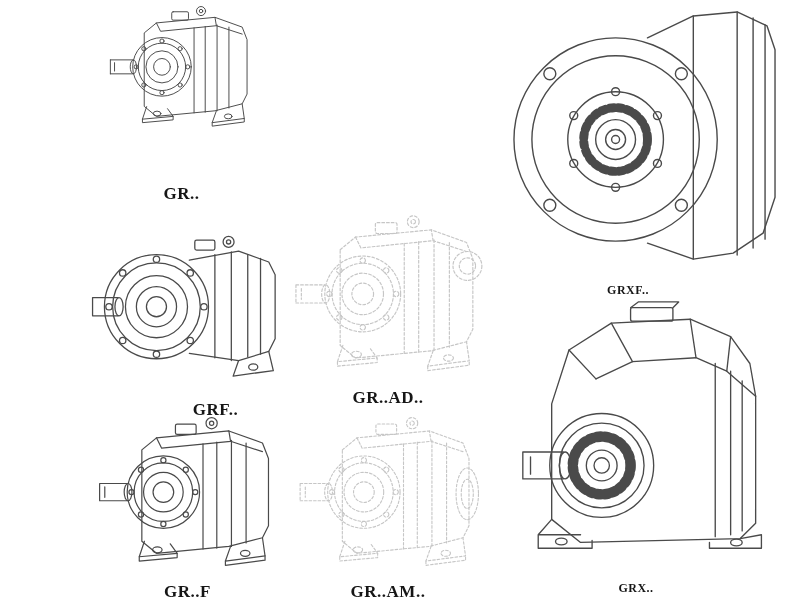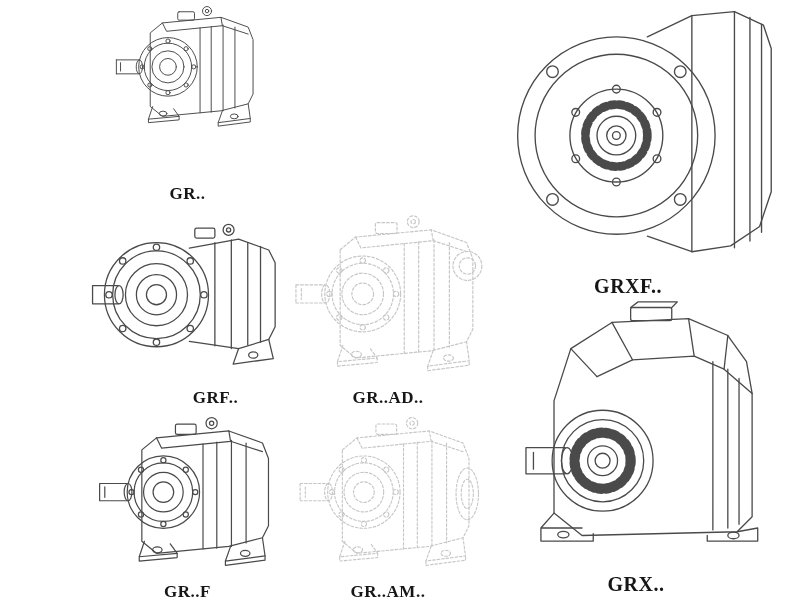--- a/index.html
+++ b/index.html
@@ -43,30 +43,30 @@
   }
   figcaption.label {
     flex: 0 0 auto;
     font-weight: 700;
     font-size: 17px;
     letter-spacing: 0.5px;
     color: #161616;
     padding-top: 2px;
     white-space: nowrap;
   }
-  figcaption.label.big { font-size: 20px; margin-left: 47px; }
+  figcaption.label.big { font-size: 12px; margin-left: 47px; }
   .shift-l38 { transform: translateX(-38px); }
   .shift-l20 { transform: translateX(-20px); }
   .shift-r28 { transform: translateX(28px); }
 
   
-  #cell-gr   { left: 85px;  top: 2px;   width: 205px; height: 202px; gap: 44px; }
+  #cell-gr   { left: 79px;  top: 2px;   width: 205px; height: 202px; gap: 44px; }
   #cell-grz  { left: 293px; top: 2px;   width: 192px; height: 202px; }
   #cell-grxf { left: 495px; top: 2px;   width: 295px; height: 296px; }
-  #cell-grf  { left: 85px;  top: 208px; width: 205px; height: 200px; }
+  #cell-grf  { left: 85px;  top: 220px; width: 205px; height: 200px; }
   #cell-grad { left: 288px; top: 210px; width: 200px; height: 198px; justify-content: flex-end; }
   #cell-grff { left: 85px;  top: 412px; width: 205px; height: 190px; }
   #cell-gram { left: 288px; top: 412px; width: 200px; height: 190px; }
   #cell-grx  { left: 485px; top: 300px; width: 295px; height: 296px; }
 </style>
 </head>
 <body>
 
 <svg width="0" height="0" style="position:absolute" aria-hidden="true">
   <defs>

